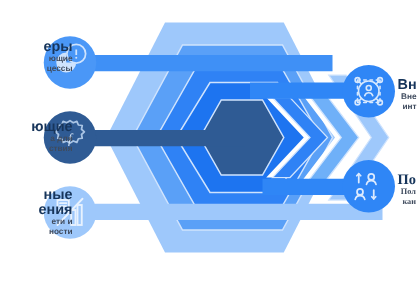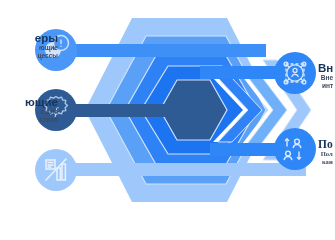--- a/index.html
+++ b/index.html
@@ -137,20 +137,26 @@
     <div class="desc">ющие</div>
     <div class="desc">цессы</div>
   </div>
 
   <div class="txt left-txt" style="top:96px;">
     <div class="title">ющие</div>
     <div class="desc">а для</div>
     <div class="desc">ствия</div>
   </div>
 
+  <div class="txt left-txt" style="top:150px;">
+    <div class="title">ные</div>
+    <div class="title">ения</div>
+    <div class="desc">ети и</div>
+    <div class="desc">ности</div>
+  </div>
 
   <div class="txt right-txt" style="top:62px;">
     <div class="title">Вн</div>
     <div class="desc">Вне</div>
     <div class="desc">инт</div>
   </div>
 
   <div class="txt right-txt" style="top:138px;font-family:Liberation Serif, serif;">
     <div class="title">По</div>
     <div class="desc">Пол</div>

